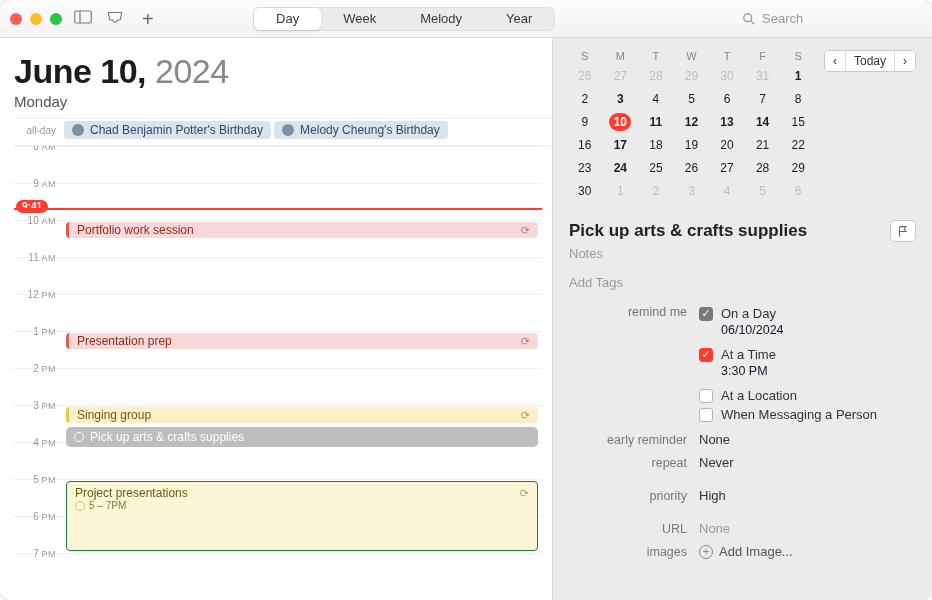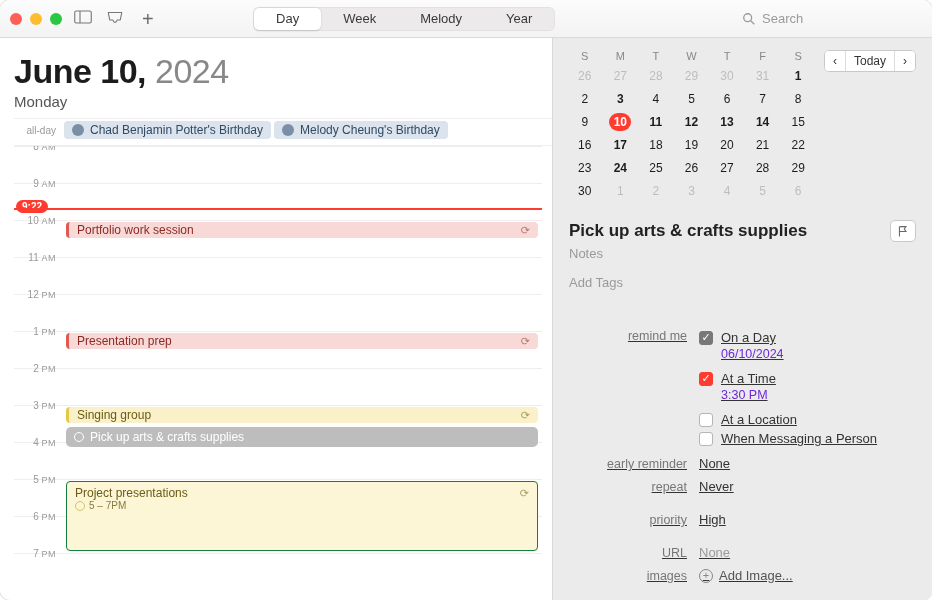--- a/index.html
+++ b/index.html
@@ -64,31 +64,31 @@
 .nav-today button { border:none; background:#fff; padding:0 8px; font-size:12px; color:#333; cursor:default; }
 .nav-today button + button { border-left:1px solid #dcdcdc; }
 
 .inspector { margin-top:20px; }
 .insp-title-row { display:flex; align-items:center; justify-content:space-between; }
 .insp-title { font-size:17px; font-weight:600; color:#222; }
 .flag-btn { width:26px; height:22px; border:1px solid #c9c9c9; border-radius:5px; background:#fff; display:flex; align-items:center; justify-content:center; }
 .insp-sub { font-size:13px; color:#9a9a9a; margin-top:4px; }
 .insp-sub.tags { margin-top:14px; padding-bottom:10px; }
 
-.form { margin-top:24px; font-size:13px; color:#333;text-decoration:underline; }
+.form { margin-top:0; font-size:13px; color:#333; }
 .form-row { display:flex; align-items:flex-start; padding:4px 0; }
 .form-label { width:130px; text-align:right; color:#777; padding-right:12px; padding-top:1px; font-size:12.5px; }
 .form-val { flex:1; }
 .check-row { display:flex; align-items:center; gap:8px; padding:2px 0; }
 .chk { width:14px; height:14px; border:1px solid #b5b5b5; border-radius:3px; background:#fff; position:relative; flex-shrink:0; }
 .chk.on { background:#787878; border-color:#787878; }
 .chk.on::after { content:"✓"; color:#fff; font-size:11px; position:absolute; top:-1px; left:1.5px; }
 .chk.red-on { background:#ff3b30; border-color:#ff3b30; }
 .chk.red-on::after { content:"✓"; color:#fff; font-size:11px; position:absolute; top:-1px; left:1.5px; }
-.indent-val { padding-left:22px; color:#6d28d9; font-size:12.5px; }
+.indent-val { padding-left:22px; color:#0f172a; font-size:12.5px; }
 .val-plain { color:#333; }
 .val-muted { color:#9a9a9a; }
 .add-img { display:flex; align-items:center; gap:6px; color:#555; }
 .plus-circ { width:14px;height:14px;border:1px solid #888;border-radius:50%; display:inline-flex; align-items:center; justify-content:center; font-size:11px; line-height:1; color:#888; }
 </style>
 </head>
 <body>
 
 <div class="window">
 
@@ -181,21 +181,21 @@
           <div class="hour-row" style="top: 333px;">
             <div class="hour-label">5 <span class="ampm">PM</span></div>
           </div>
           <div class="hour-row" style="top: 370px;">
             <div class="hour-label">6 <span class="ampm">PM</span></div>
           </div>
           <div class="hour-row" style="top: 407px;">
             <div class="hour-label">7 <span class="ampm">PM</span></div>
           </div>
           <div class="now-line" style="top: 62.2833px;"></div>
-          <div class="now-badge" style="top: 62.2833px;">9:22</div>
+          <div class="now-badge" style="top: 62.2833px;">9:41</div>
           <div class="event red" style="top: 76px; height: 16.35px;">
             <span class="title">Portfolio work session</span>
             <span class="repeat">⟳</span>
           </div>
           <div class="event red" style="top: 187px; height: 16.35px;">
             <span class="title">Presentation prep</span>
             <span class="repeat">⟳</span>
           </div>
           <div class="event yellow" style="top: 261px; height: 16.35px;">
             <span class="title">Singing group</span>

